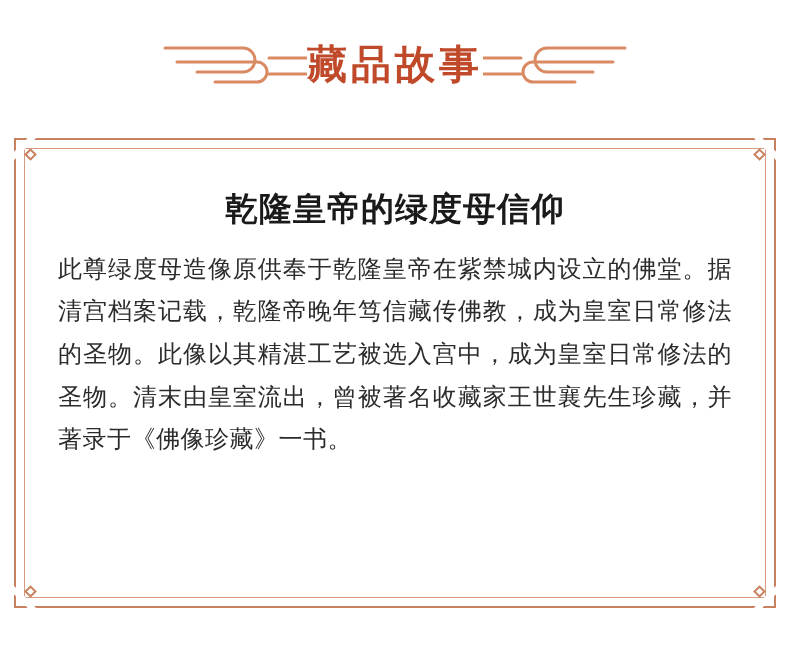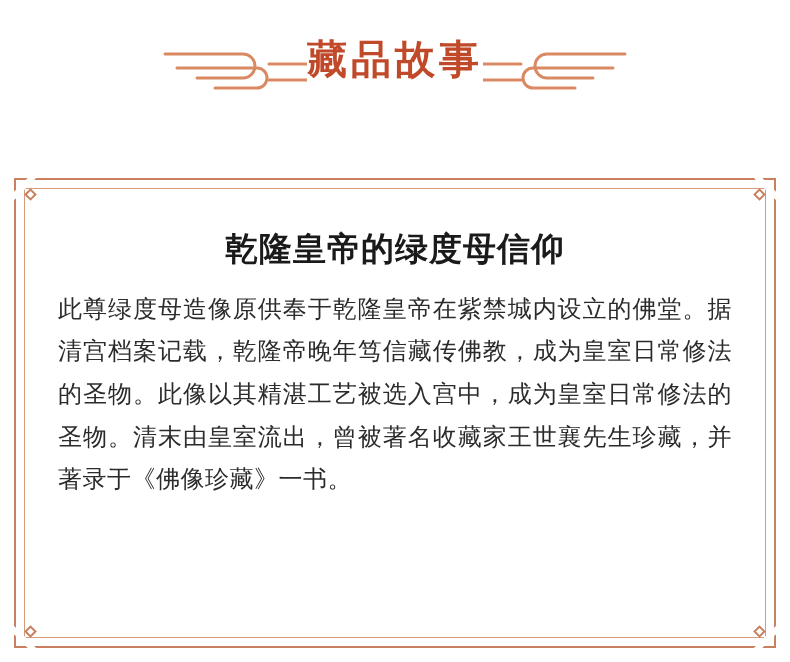--- a/index.html
+++ b/index.html
@@ -19,22 +19,22 @@
     width: 790px;
     height: 662px;
     box-sizing: border-box;
   }
 
   
   .header {
     position: relative;
     height: 130px;
     display: flex;
+    align-items: center;
     justify-content: center;
-    margin-top: 40px;
   }
 
   .header-title {
     font-size: 40px;
     font-weight: bold;
     color: #c0492a;
     letter-spacing: 4px;
     line-height: 1;
     white-space: nowrap;
     font-family: "Liberation Serif", "DejaVu Serif", serif;

